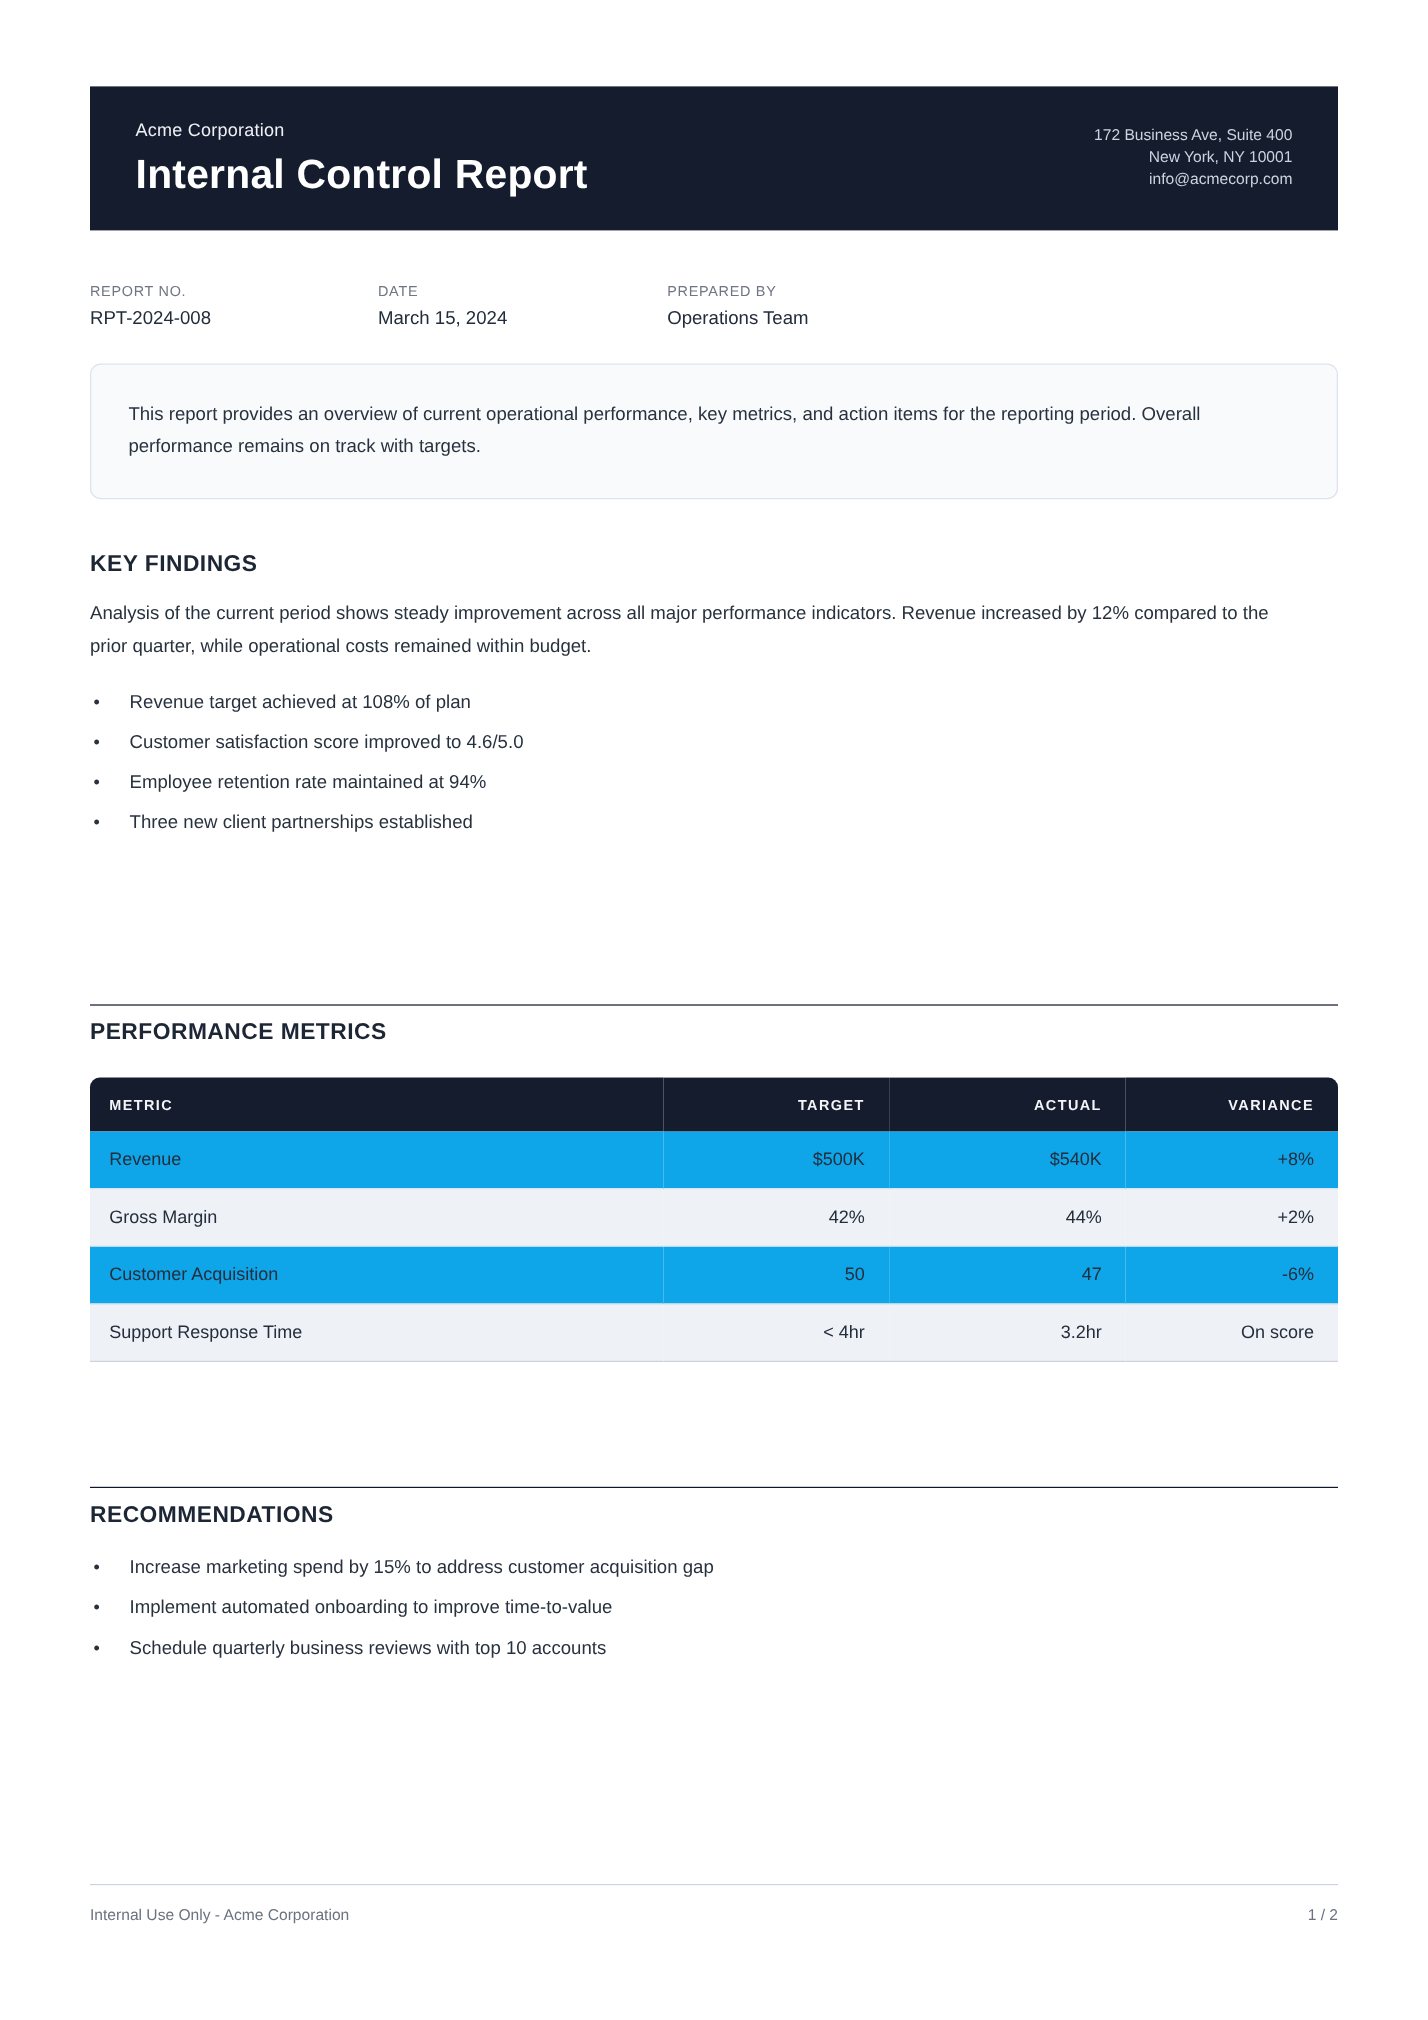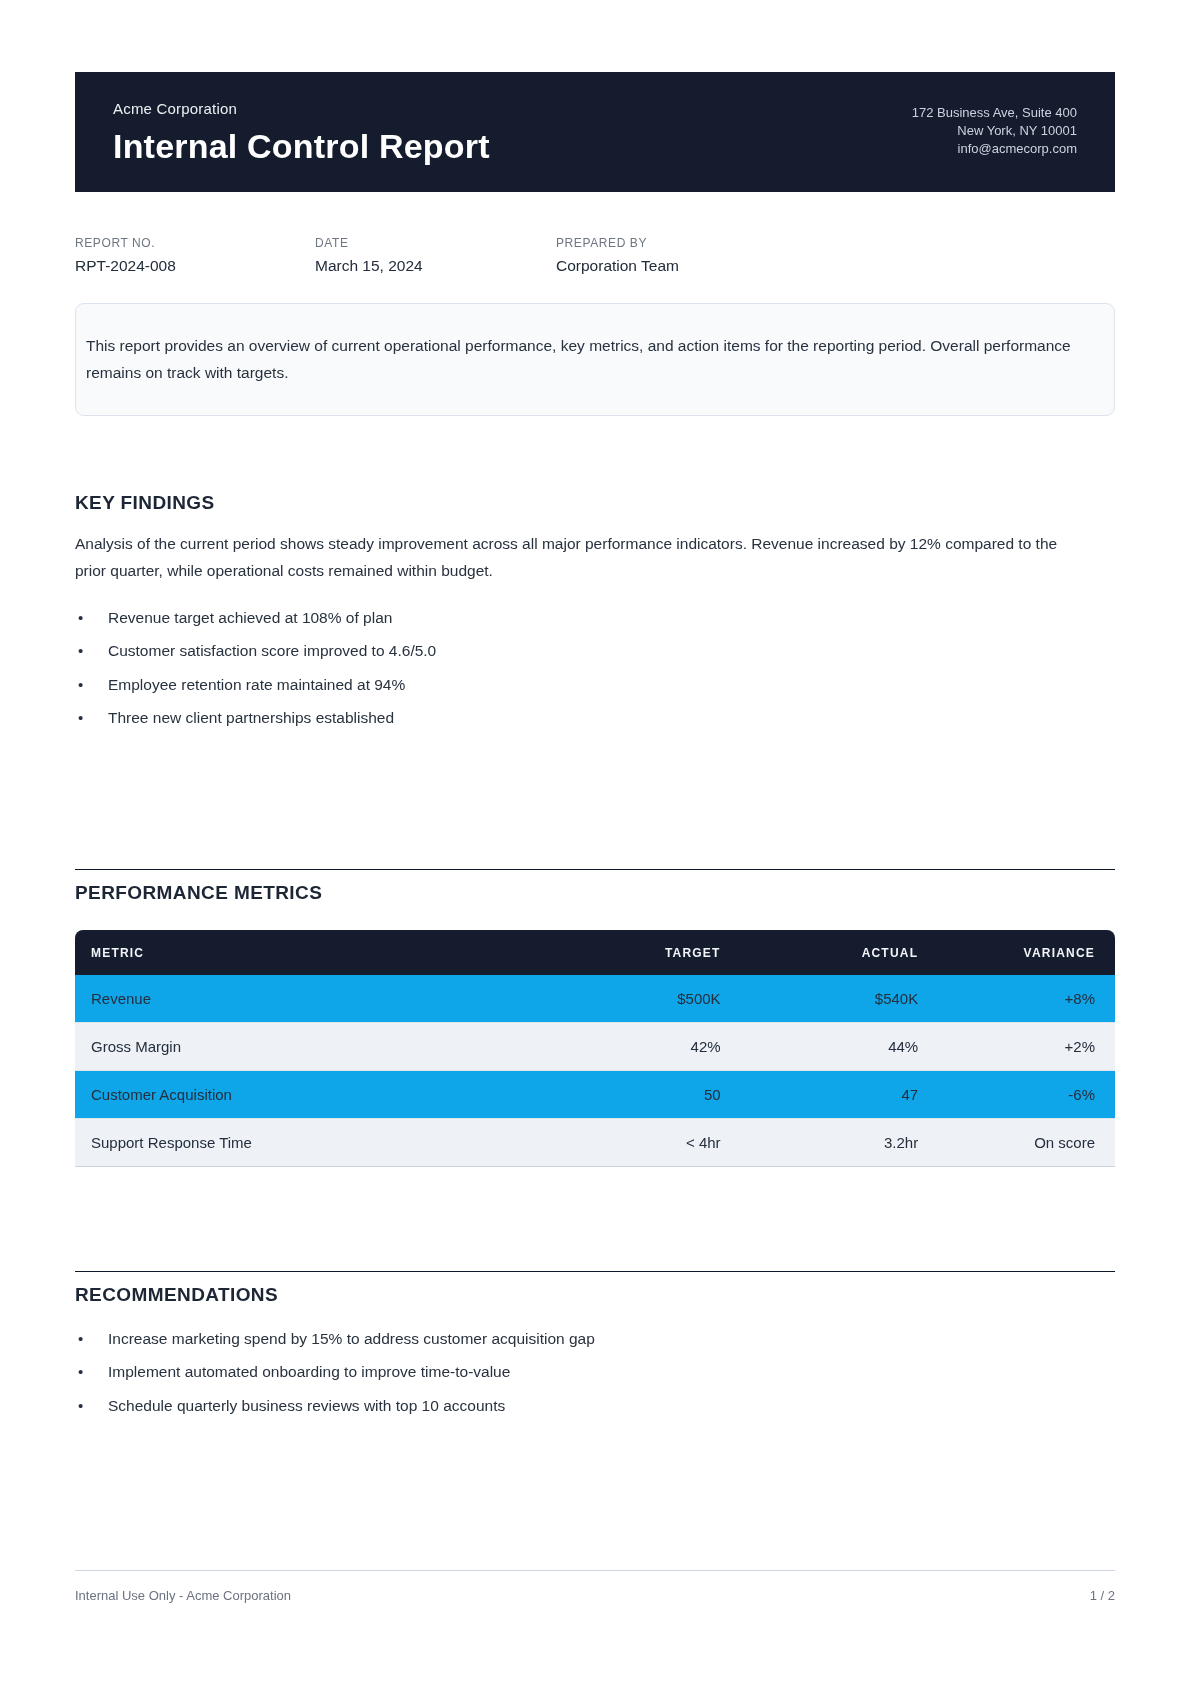--- a/index.html
+++ b/index.html
@@ -67,36 +67,36 @@
     color: #222c3a;
     margin-top: 7px;
   }
 
   
   .summary-box {
     margin-top: 28px;
     background: #f8fafc;
     border: 1px solid #dde3ec;
     border-radius: 9px;
-    padding: 29px 10px;
+    padding: 29px 31px;
   }
   .summary-text {
     font-size: 15.5px;
     line-height: 1.72;
     color: #28323f;
   }
 
   
   .section-heading {
     font-size: 19px;
     font-weight: 700;
     color: #1d2635;
     letter-spacing: 0.4px;
   }
-  .section { margin-top: 76px; }
+  .section { margin-top: 44px; }
   .section.ruled {
     border-top: 1px solid #0f172a;
     padding-top: 12px;
   }
   .section-metrics { margin-top: 128px; }
   .section-recommendations { margin-top: 104px; }
 
   .body-paragraph {
     margin-top: 17px;
     font-size: 15.5px;
@@ -197,21 +197,21 @@
     <div class="meta-item">
       <div class="meta-label">REPORT NO.</div>
       <div class="meta-value">RPT-2024-008</div>
     </div>
     <div class="meta-item">
       <div class="meta-label">DATE</div>
       <div class="meta-value">March 15, 2024</div>
     </div>
     <div class="meta-item">
       <div class="meta-label">PREPARED BY</div>
-      <div class="meta-value">Corporation Team</div>
+      <div class="meta-value">Operations Team</div>
     </div>
   </div>
 
   <div class="summary-box">
     <p class="summary-text">This report provides an overview of current operational performance, key metrics, and action items for the reporting period. Overall performance remains on track with targets.</p>
   </div>
 
   <section class="section">
     <h2 class="section-heading">KEY FINDINGS</h2>
     <p class="body-paragraph">Analysis of the current period shows steady improvement across all major performance indicators. Revenue increased by 12% compared to the prior quarter, while operational costs remained within budget.</p>

